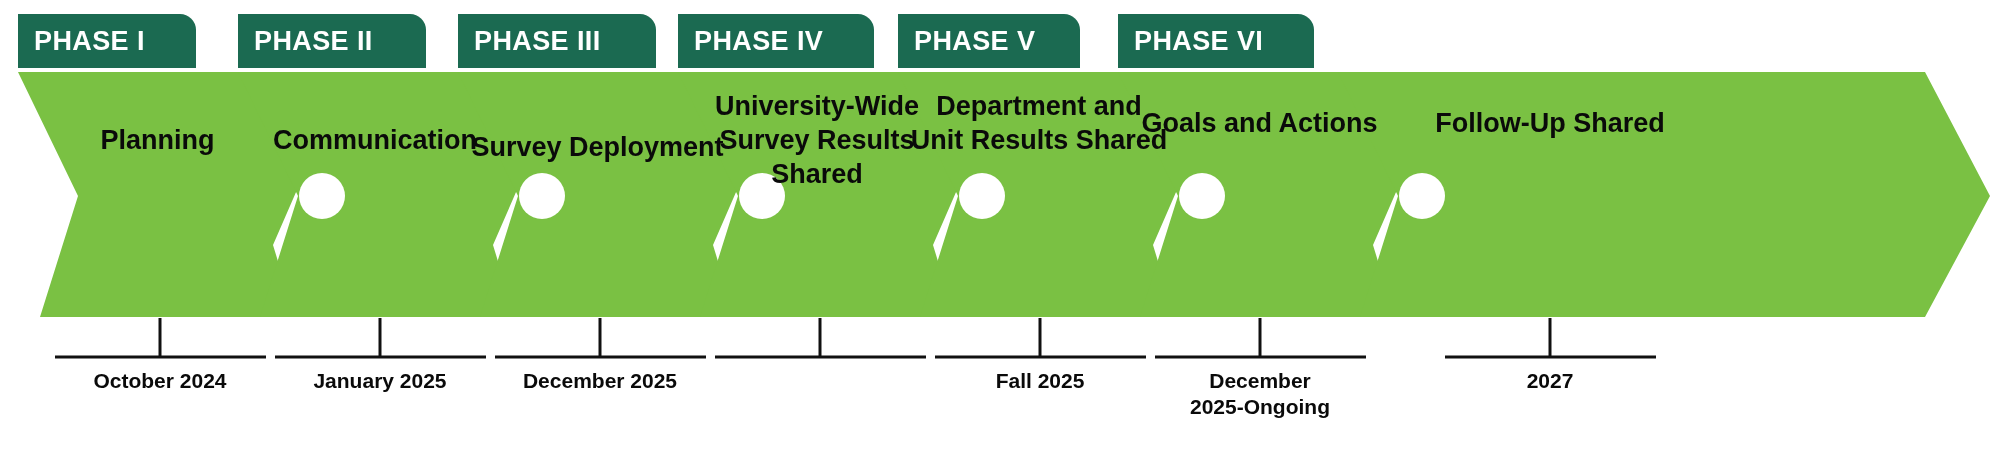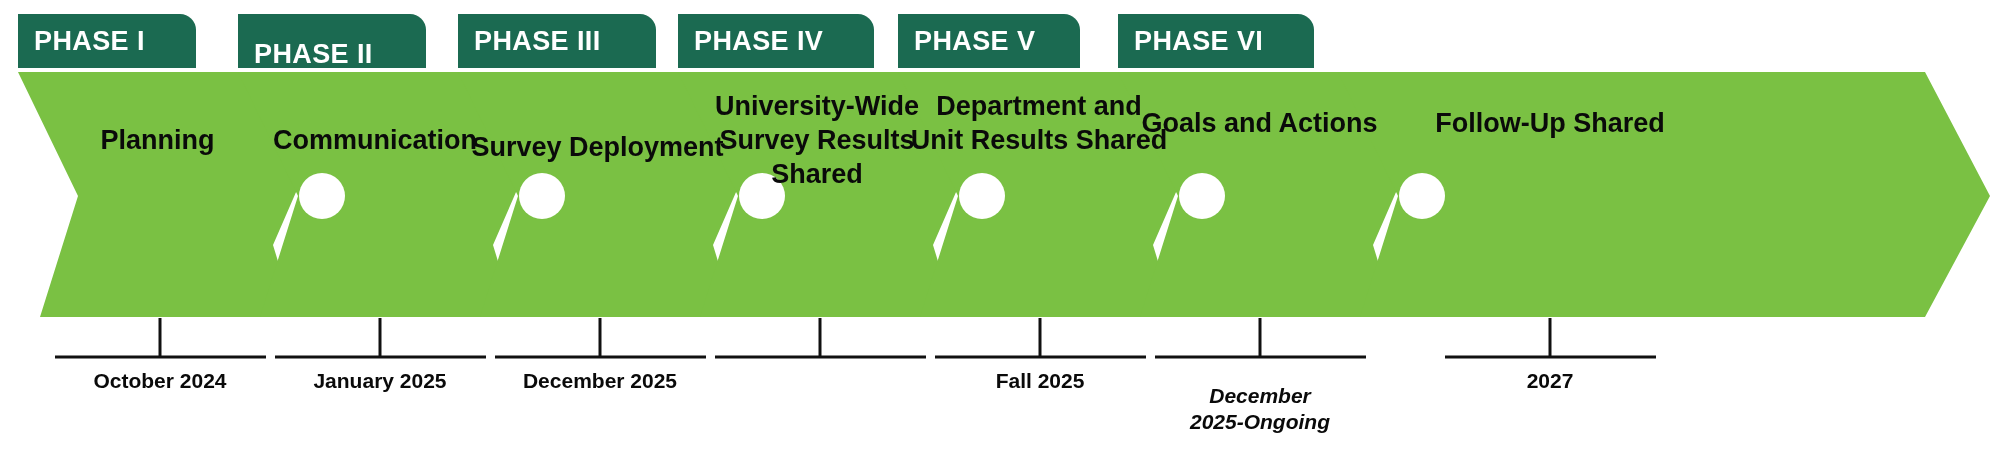--- a/index.html
+++ b/index.html
@@ -114,21 +114,21 @@
       <line x1="1155" y1="357" x2="1366" y2="357"></line>
 
       <line x1="1550" y1="318" x2="1550" y2="357"></line>
       <line x1="1445" y1="357" x2="1656" y2="357"></line>
     </g>
   </svg>
 
   <div class="phase-tab" style="left:18px; top:14px; width:178px;">
     <span class="phase-tab-label">PHASE I</span>
   </div>
-  <div class="phase-tab" style="left:238px; top:14px; width:188px;align-items:flex-end;">
+  <div class="phase-tab" style="left:238px; top:14px; width:188px;">
     <span class="phase-tab-label">PHASE II</span>
   </div>
   <div class="phase-tab" style="left:458px; top:14px; width:198px;">
     <span class="phase-tab-label">PHASE III</span>
   </div>
   <div class="phase-tab" style="left:678px; top:14px; width:196px;">
     <span class="phase-tab-label">PHASE IV</span>
   </div>
   <div class="phase-tab" style="left:898px; top:14px; width:182px;">
     <span class="phase-tab-label">PHASE V</span>
@@ -151,17 +151,17 @@
 Shared</div>
   <div class="phase-title" style="left:1132px; top:107px; width:255px;">Goals and
 Actions</div>
   <div class="phase-title" style="left:1420px; top:107px; width:260px;">Follow-Up
 Shared</div>
 
   <div class="date-label" style="left:40px; top:368px; width:240px;">October 2024</div>
   <div class="date-label" style="left:260px; top:368px; width:240px;">January 2025</div>
   <div class="date-label" style="left:480px; top:368px; width:240px;">December 2025</div>
   <div class="date-label" style="left:920px; top:368px; width:240px;">Fall 2025</div>
-  <div class="date-label" style="left:1140px; top:383px; width:240px;font-style:italic;">December
+  <div class="date-label" style="left:1140px; top:368px; width:240px;">December
 2025-Ongoing</div>
   <div class="date-label" style="left:1430px; top:368px; width:240px;">2027</div>
 
 </div>
 
 </body></html>

